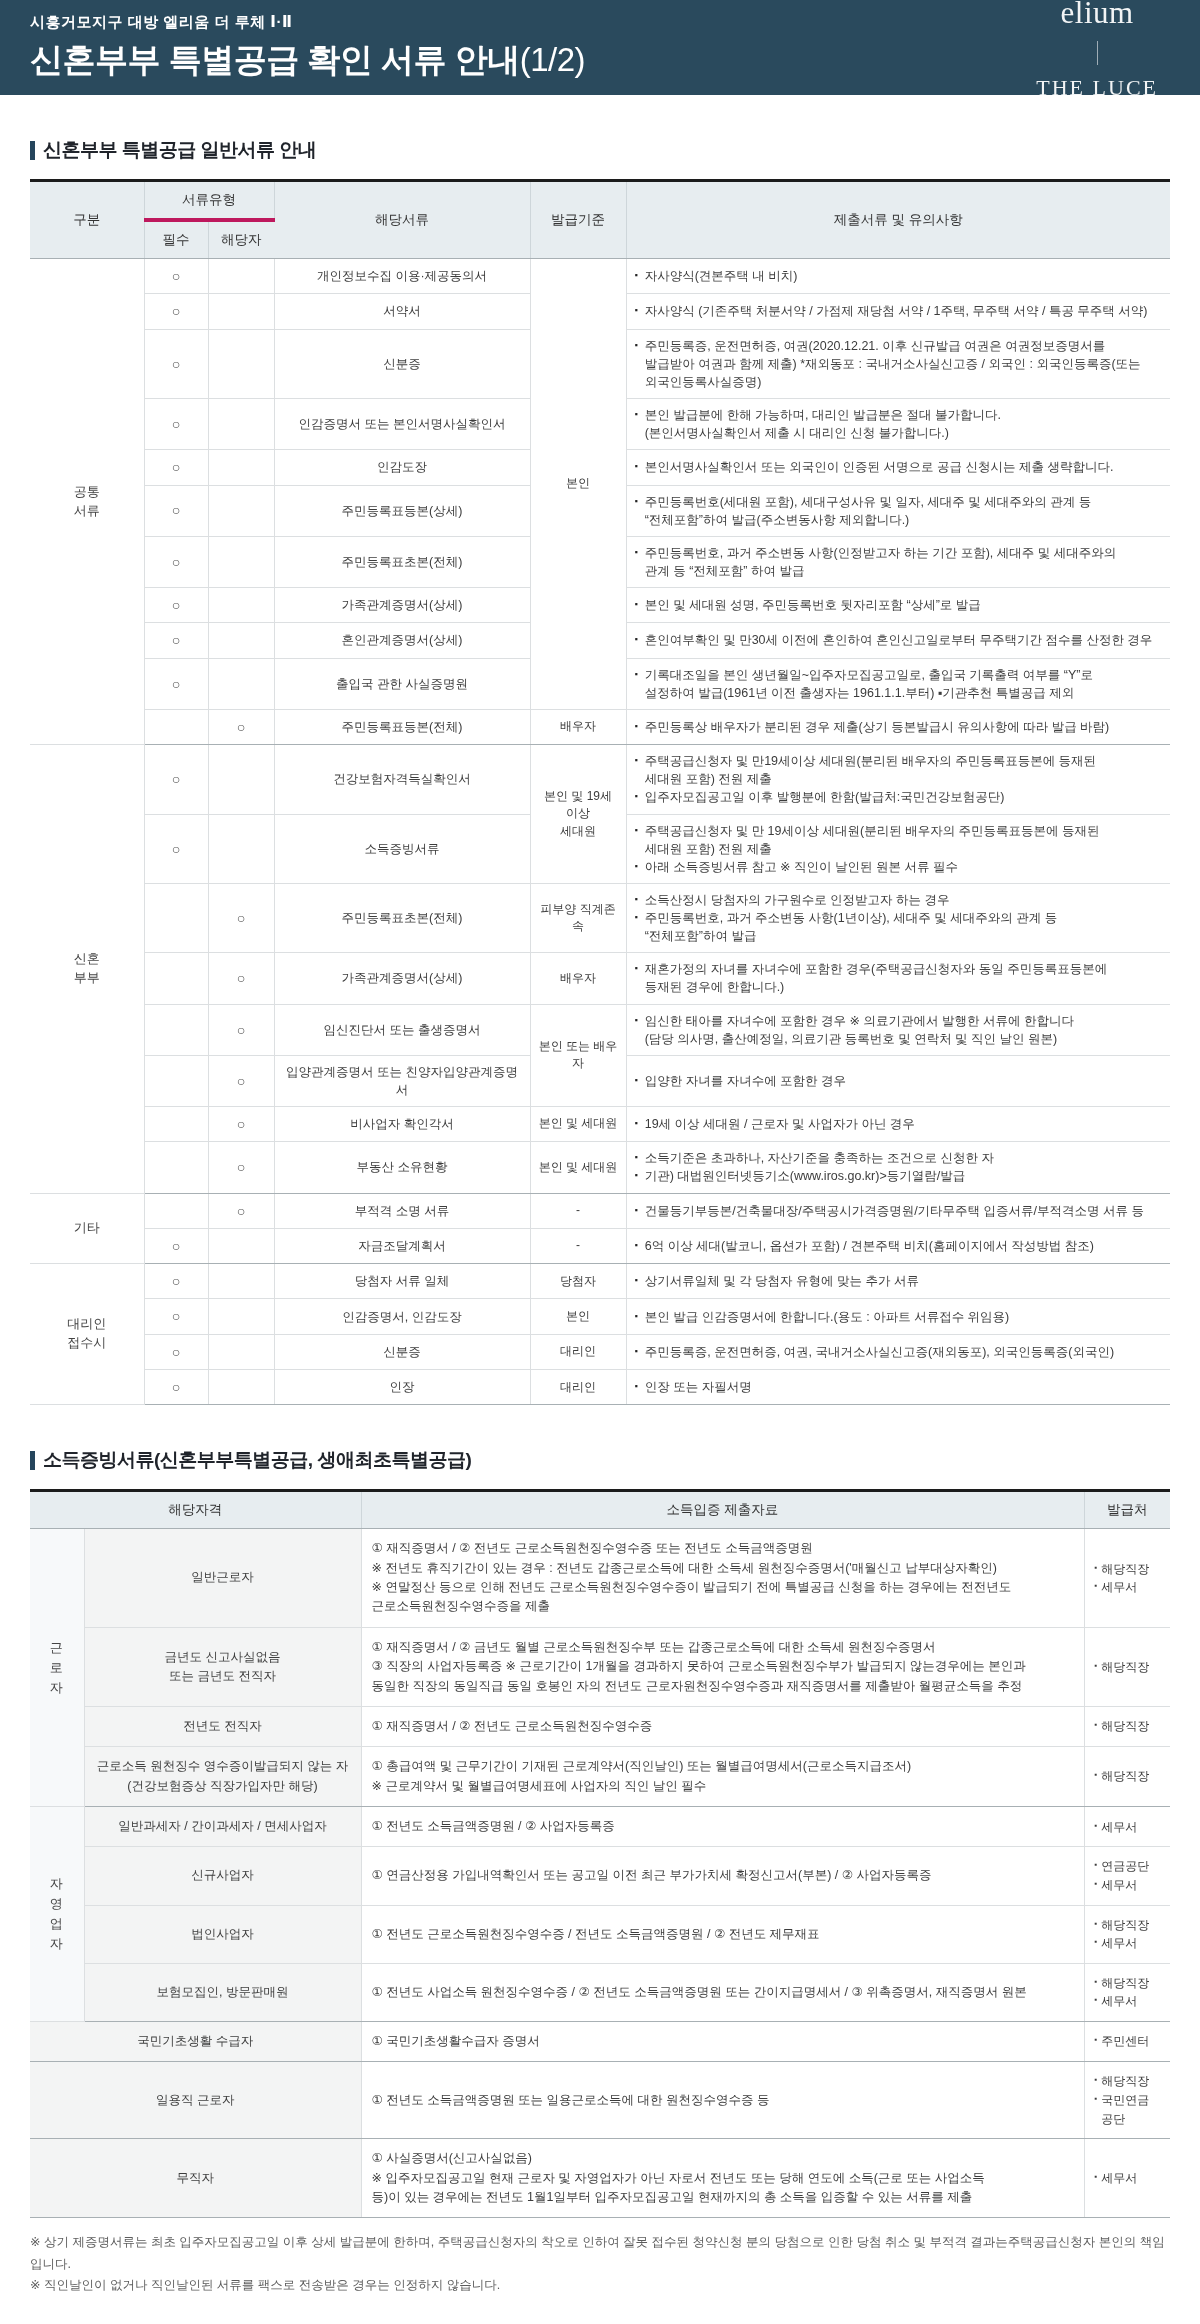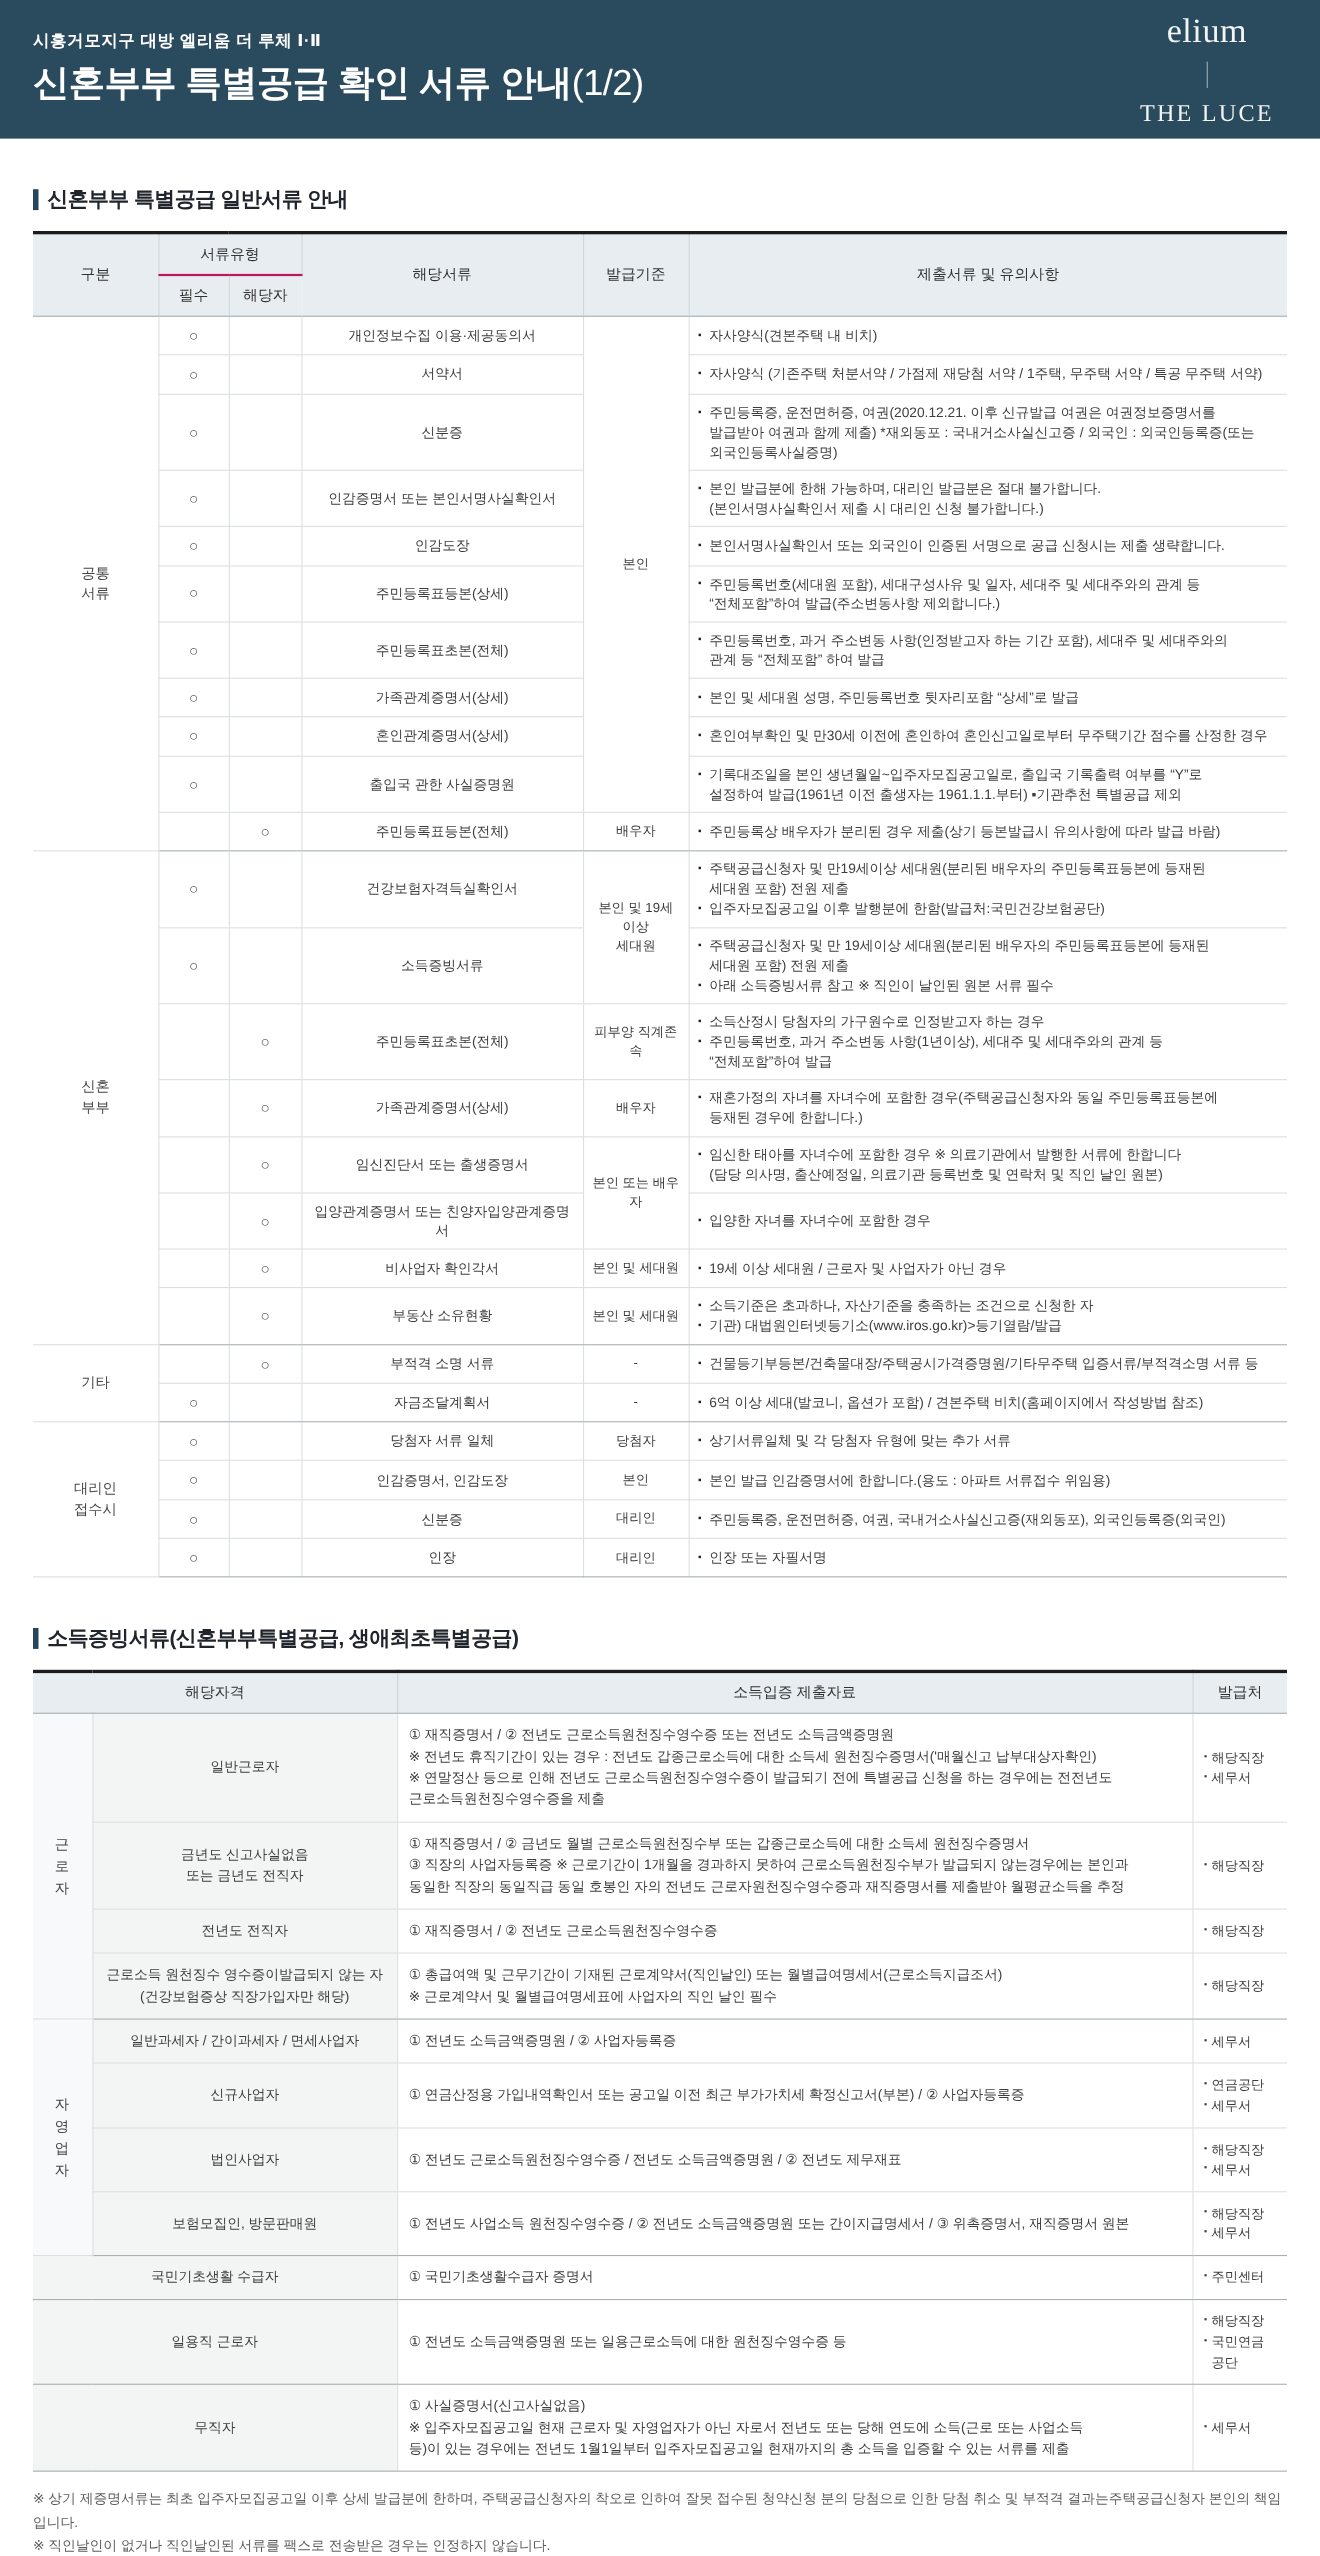--- a/index.html
+++ b/index.html
@@ -14,21 +14,21 @@
     --grp_bg:#f7f9fa;
   }
   *{margin:0;padding:0;box-sizing:border-box;}
   body{
     width:1200px;min-height:2324px;background:#ffffff;
     font-family:"Liberation Sans","DejaVu Sans",sans-serif;
     color:var(--txt);
   }
   
   .banner{
-    width:1200px;height:126px;background:var(--header_bg);
+    width:1200px;height:95px;background:var(--header_bg);
     display:flex;align-items:center;justify-content:space-between;
     padding:0 42px 0 30px;
   }
   .banner .titles{display:flex;flex-direction:column;gap:6px;}
   .banner .sub{color:#ffffff;font-size:15px;font-weight:bold;letter-spacing:0.5px;}
   .banner .main{color:#ffffff;font-size:33px;font-weight:bold;letter-spacing:-0.5px;}
   .banner .main .suffix{font-weight:400;}
   .logo{display:flex;align-items:center;gap:10px;color:#f2f4f5;
         font-family:"Liberation Serif","DejaVu Serif",serif;flex-direction:column;}
   .logo .elium{font-size:31px;letter-spacing:0.5px;}
@@ -46,21 +46,21 @@
     border-top:3px solid var(--table_top);
     border-bottom:1px solid var(--line_dark);
     font-size:12.5px;color:var(--txt);
   }
   .doc-table th{
     background:var(--head_bg);font-weight:400;font-size:13.5px;color:#333;
     padding:9px 4px;border-bottom:1px solid var(--line_dark);
     border-right:1px solid #ced6da;
   }
   .doc-table th:last-child{border-right:none;margin-left:21px;}
-  .doc-table tr.sub th{border-top:2px solid #be185d;}
+  .doc-table tr.sub th{border-top:4px solid #be185d;}
   .doc-table td{
     padding:7px 8px;border-bottom:1px solid var(--line_light);
     border-right:1px solid var(--line_light);
     vertical-align:middle;line-height:1.45;
   }
   .doc-table td:last-child{border-right:none;}
   .doc-table tr.gend td{border-bottom:1px solid var(--line_dark);}
   .c-group{ text-align:center;white-space:pre-line;font-size:13px;color:#444;}
   .c-mark{ text-align:center;font-size:14px;color:#555;}
   .c-doc{ text-align:center;white-space:pre-line;}

